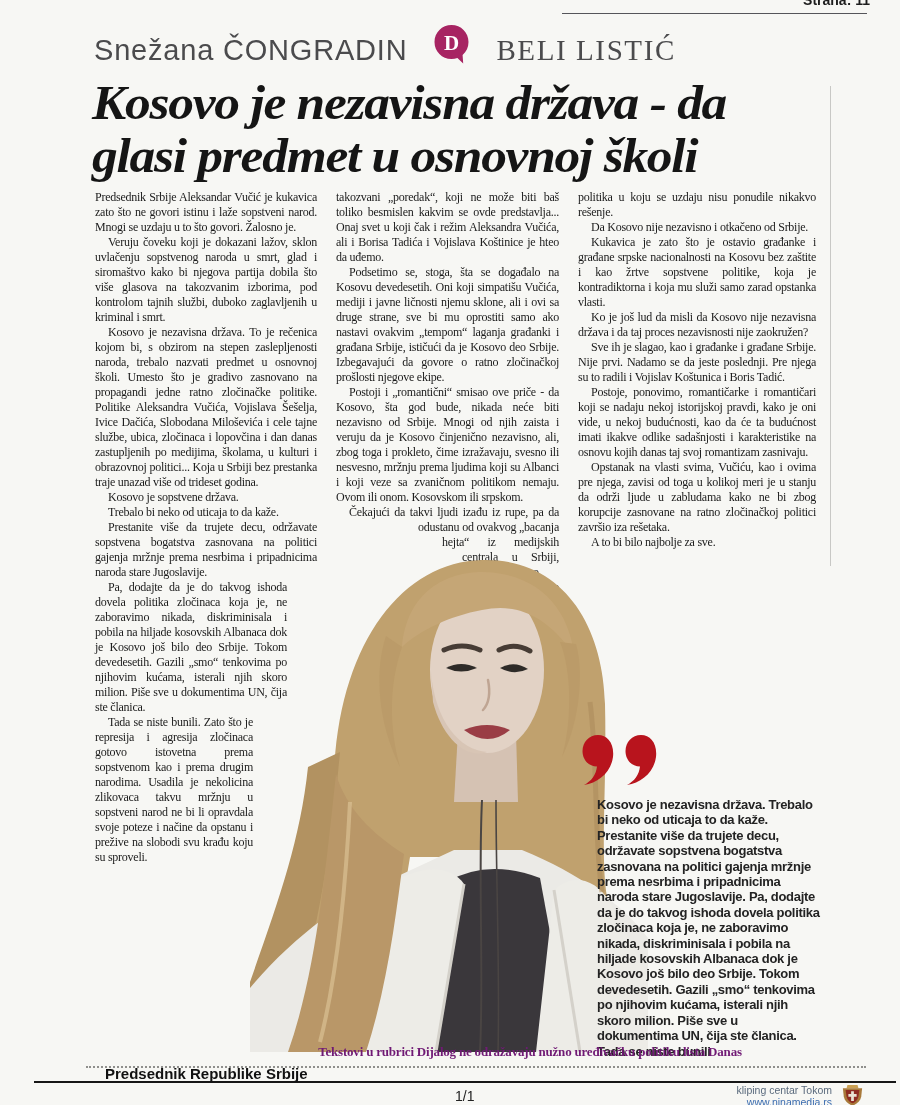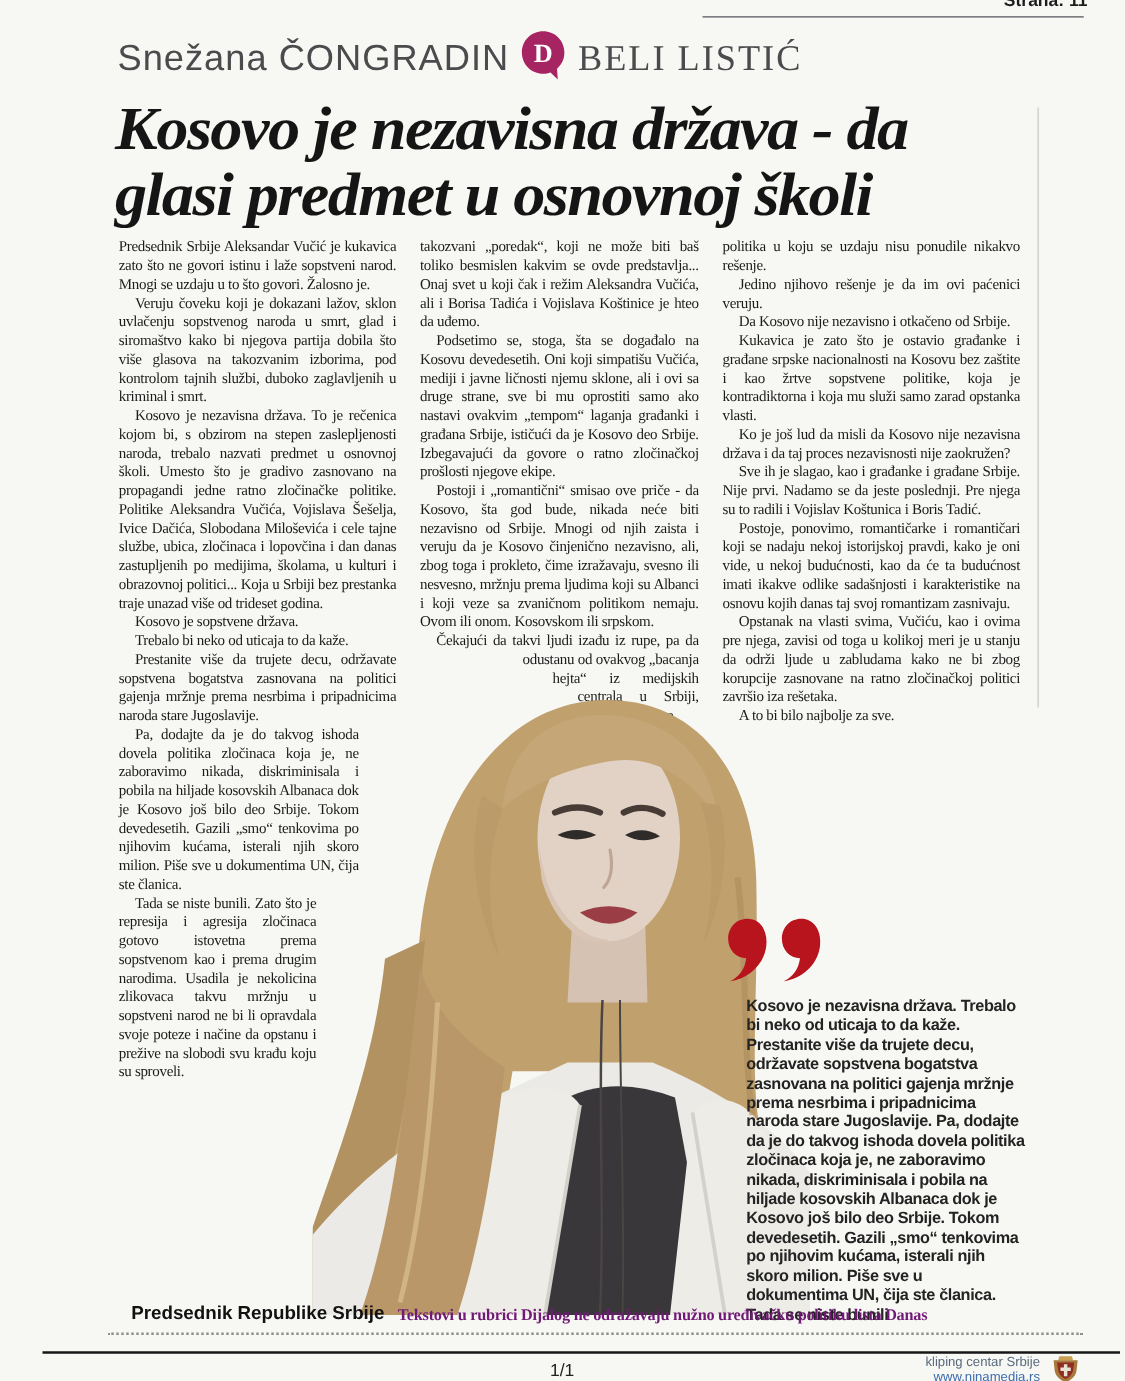--- a/index.html
+++ b/index.html
@@ -9,21 +9,21 @@
     font-family:"Liberation Serif","DejaVu Serif",serif;
   }
   .abs{position:absolute;}
   
   #strana-clip{position:absolute;top:0;right:30px;height:9px;overflow:hidden;}
   #strana-clip .t{font:700 14px/18px "Liberation Sans","DejaVu Sans",sans-serif;color:#1d1d1d;position:relative;top:-9px;}
   #top-rule{top:13px;left:562px;width:305px;height:1px;background:#55555a;}
   #right-rule{top:86px;left:830px;width:1px;height:480px;background:#c8c8c5;}
 
   
-  #kicker{top:24px;left:94px;display:flex;align-items:center;gap:9px;}
+  #kicker{top:24px;left:94px;display:flex;align-items:flex-end;gap:26px;}
   .kicker-name,.kicker-rubric{font:400 29px/36px "Liberation Sans","DejaVu Sans",sans-serif;color:#4b4b4d;letter-spacing:.8px;}
   .kicker-rubric{letter-spacing:1.6px;font-family:Liberation Serif, serif;}
 
   
   #headline{top:76px;left:92px;width:740px;
     font:italic 700 49px/53px "Liberation Serif","DejaVu Serif",serif;
     color:#151515;letter-spacing:-1.2px;transform:scaleX(1.05);transform-origin:left top;}
 
   
   .col{position:absolute;top:190px;font-size:12px;line-height:15px;color:#1b1b1b;
@@ -47,22 +47,22 @@
   #pullquote .qtext{font:700 13px/15.4px "Liberation Sans","DejaVu Sans",sans-serif;
     color:#232323;letter-spacing:-.3px;text-align:left;margin-top:10px;margin-left:16px;}
 
   
   #disclaimer{top:1044px;left:290px;width:480px;text-align:center;
     font:700 13px/16px "Liberation Serif","DejaVu Serif",serif;color:#701a75;letter-spacing:-.2px;}
   #dotted-rule{top:1066px;left:86px;width:780px;border-top:2px dotted #8f8f8c;height:0;}
   #bottom-rule{top:1081px;left:34px;width:862px;height:2px;background:#161616;}
 
   
-  #doc-title{top:1042px;left:105px;font:700 15px/18px "Liberation Sans","DejaVu Sans",sans-serif;color:#111;}
-  #page-indicator{top:1088px;left:440px;font:400 14px/17px "Liberation Sans","DejaVu Sans",sans-serif;color:#222;}
+  #doc-title{top:1065px;left:105px;font:700 15px/18px "Liberation Sans","DejaVu Sans",sans-serif;color:#111;}
+  #page-indicator{top:1088px;left:455px;font:400 14px/17px "Liberation Sans","DejaVu Sans",sans-serif;color:#222;}
   #source{top:1084px;right:68px;text-align:right;font-family:"Liberation Sans","DejaVu Sans",sans-serif;}
   #source .l1{font-size:10.5px;line-height:12px;color:#5a6a7d;}
   #source .l2{font-size:10.5px;line-height:12px;color:#3c6db0;text-decoration:none;display:block;}
   #crest{top:1084px;right:34px;}
 </style>
 </head>
 <body>
 
 <div id="strana-clip">
   <div class="t">Strana: 11</div>
@@ -99,21 +99,20 @@
 
 <div id="col2" class="col">
   <p>takozvani „poredak“, koji ne može biti baš toliko besmislen kakvim se ovde predstavlja... Onaj svet u koji čak i režim Aleksandra Vučića, ali i Borisa Tadića i Vojislava Koštinice je hteo da uđemo.</p>
   <p class="ind">Podsetimo se, stoga, šta se događalo na Kosovu devedesetih. Oni koji simpatišu Vučića, mediji i javne ličnosti njemu sklone, ali i ovi sa druge strane, sve bi mu oprostiti samo ako nastavi ovakvim „tempom“ laganja građanki i građana Srbije, ističući da je Kosovo deo Srbije. Izbegavajući da govore o ratno zločinačkoj prošlosti njegove ekipe.</p>
   <p class="ind">Postoji i „romantični“ smisao ove priče - da Kosovo, šta god bude, nikada neće biti nezavisno od Srbije. Mnogi od njih zaista i veruju da je Kosovo činjenično nezavisno, ali, zbog toga i prokleto, čime izražavaju, svesno ili nesvesno, mržnju prema ljudima koji su Albanci i koji veze sa zvaničnom politikom nemaju. Ovom ili onom. Kosovskom ili srpskom.</p>
   <p class="ind"><span>Čekajući da takvi ljudi izađu iz rupe, pa da </span><span class="sp l" style="width:82px;height:15px"></span><span class="sp l" style="width:106px;height:15px"></span><span class="sp l" style="width:126px;height:15px"></span><span class="sp l" style="width:146px;height:45px"></span><span class="sp l" style="width:155px;height:60px"></span><span class="sp l" style="width:163px;height:90px"></span><span>odustanu od ovakvog „bacanja hejta“ iz medijskih centrala u Srbiji, posmatramo kako su upravo inspiratori njihovih uverenja ostavili one do kojih im je navodno najviše stalo, da propadaju na Kosovu a tajne službe i zvanična</span></p>
 </div>
 
 <div id="col3" class="col">
   <p>politika u koju se uzdaju nisu ponudile nikakvo rešenje.</p>
-  <p class="ind">Jedino njihovo rešenje je da im ovi paćenici veruju.</p>
   <p class="ind">Da Kosovo nije nezavisno i otkačeno od Srbije.</p>
   <p class="ind">Kukavica je zato što je ostavio građanke i građane srpske nacionalnosti na Kosovu bez zaštite i kao žrtve sopstvene politike, koja je kontradiktorna i koja mu služi samo zarad opstanka vlasti.</p>
   <p class="ind">Ko je još lud da misli da Kosovo nije nezavisna država i da taj proces nezavisnosti nije zaokružen?</p>
   <p class="ind">Sve ih je slagao, kao i građanke i građane Srbije. Nije prvi. Nadamo se da jeste poslednji. Pre njega su to radili i Vojislav Koštunica i Boris Tadić.</p>
   <p class="ind">Postoje, ponovimo, romantičarke i romantičari koji se nadaju nekoj istorijskoj pravdi, kako je oni vide, u nekoj budućnosti, kao da će ta budućnost imati ikakve odlike sadašnjosti i karakteristike na osnovu kojih danas taj svoj romantizam zasnivaju.</p>
   <p class="ind">Opstanak na vlasti svima, Vučiću, kao i ovima pre njega, zavisi od toga u kolikoj meri je u stanju da održi ljude u zabludama kako ne bi zbog korupcije zasnovane na ratno zločinačkoj politici završio iza rešetaka.</p>
   <p class="ind">A to bi bilo najbolje za sve.</p>
 </div>
 
 <div id="photo" class="abs">
@@ -170,21 +169,21 @@
   <div class="qtext">Kosovo je nezavisna država. Trebalo bi neko od uticaja to da kaže. Prestanite više da trujete decu, održavate sopstvena bogatstva zasnovana na politici gajenja mržnje prema nesrbima i pripadnicima naroda stare Jugoslavije. Pa, dodajte da je do takvog ishoda dovela politika zločinaca koja je, ne zaboravimo nikada, diskriminisala i pobila na hiljade kosovskih Albanaca dok je Kosovo još bilo deo Srbije. Tokom devedesetih. Gazili „smo“ tenkovima po njihovim kućama, isterali njih skoro milion. Piše sve u dokumentima UN, čija ste članica. Tada se niste bunili</div>
 </div>
 
 <div id="disclaimer" class="abs">Tekstovi u rubrici Dijalog ne odražavaju nužno uređivačku politiku lista Danas</div>
 <div id="dotted-rule" class="abs"></div>
 <div id="bottom-rule" class="abs"></div>
 
 <div id="doc-title" class="abs">Predsednik Republike Srbije</div>
 <div id="page-indicator" class="abs">1/1</div>
 <div id="source" class="abs">
-  <div class="l1">kliping centar Srbije</div>
+  <div class="l1">kliping centar Tokom</div>
   <a class="l2" href="#">www.ninamedia.rs</a>
 </div>
 <div id="crest" class="abs">
   <svg width="27" height="22" viewBox="0 0 27 24" aria-hidden="true">
     <path d="M8 1 L19 1 L20 4.5 L7 4.5 Z" fill="#caa052"></path>
     <path d="M3 4.5 L24 4.5 L23 14 C22 19 18 22.3 13.5 23.5 C9 22.3 5 19 4 14 Z" fill="#a8793a"></path>
     <path d="M6 6.5 L21 6.5 L20 13.5 C19.2 17.4 16 19.9 13.5 21 C11 19.9 7.8 17.4 7 13.5 Z" fill="#8f2d22"></path>
     <path d="M12 8 h3 v3 h3 v3 h-3 v4.5 h-3 v-4.5 h-3 v-3 h3 Z" fill="#e9e3d3"></path>
   </svg>
 </div>

